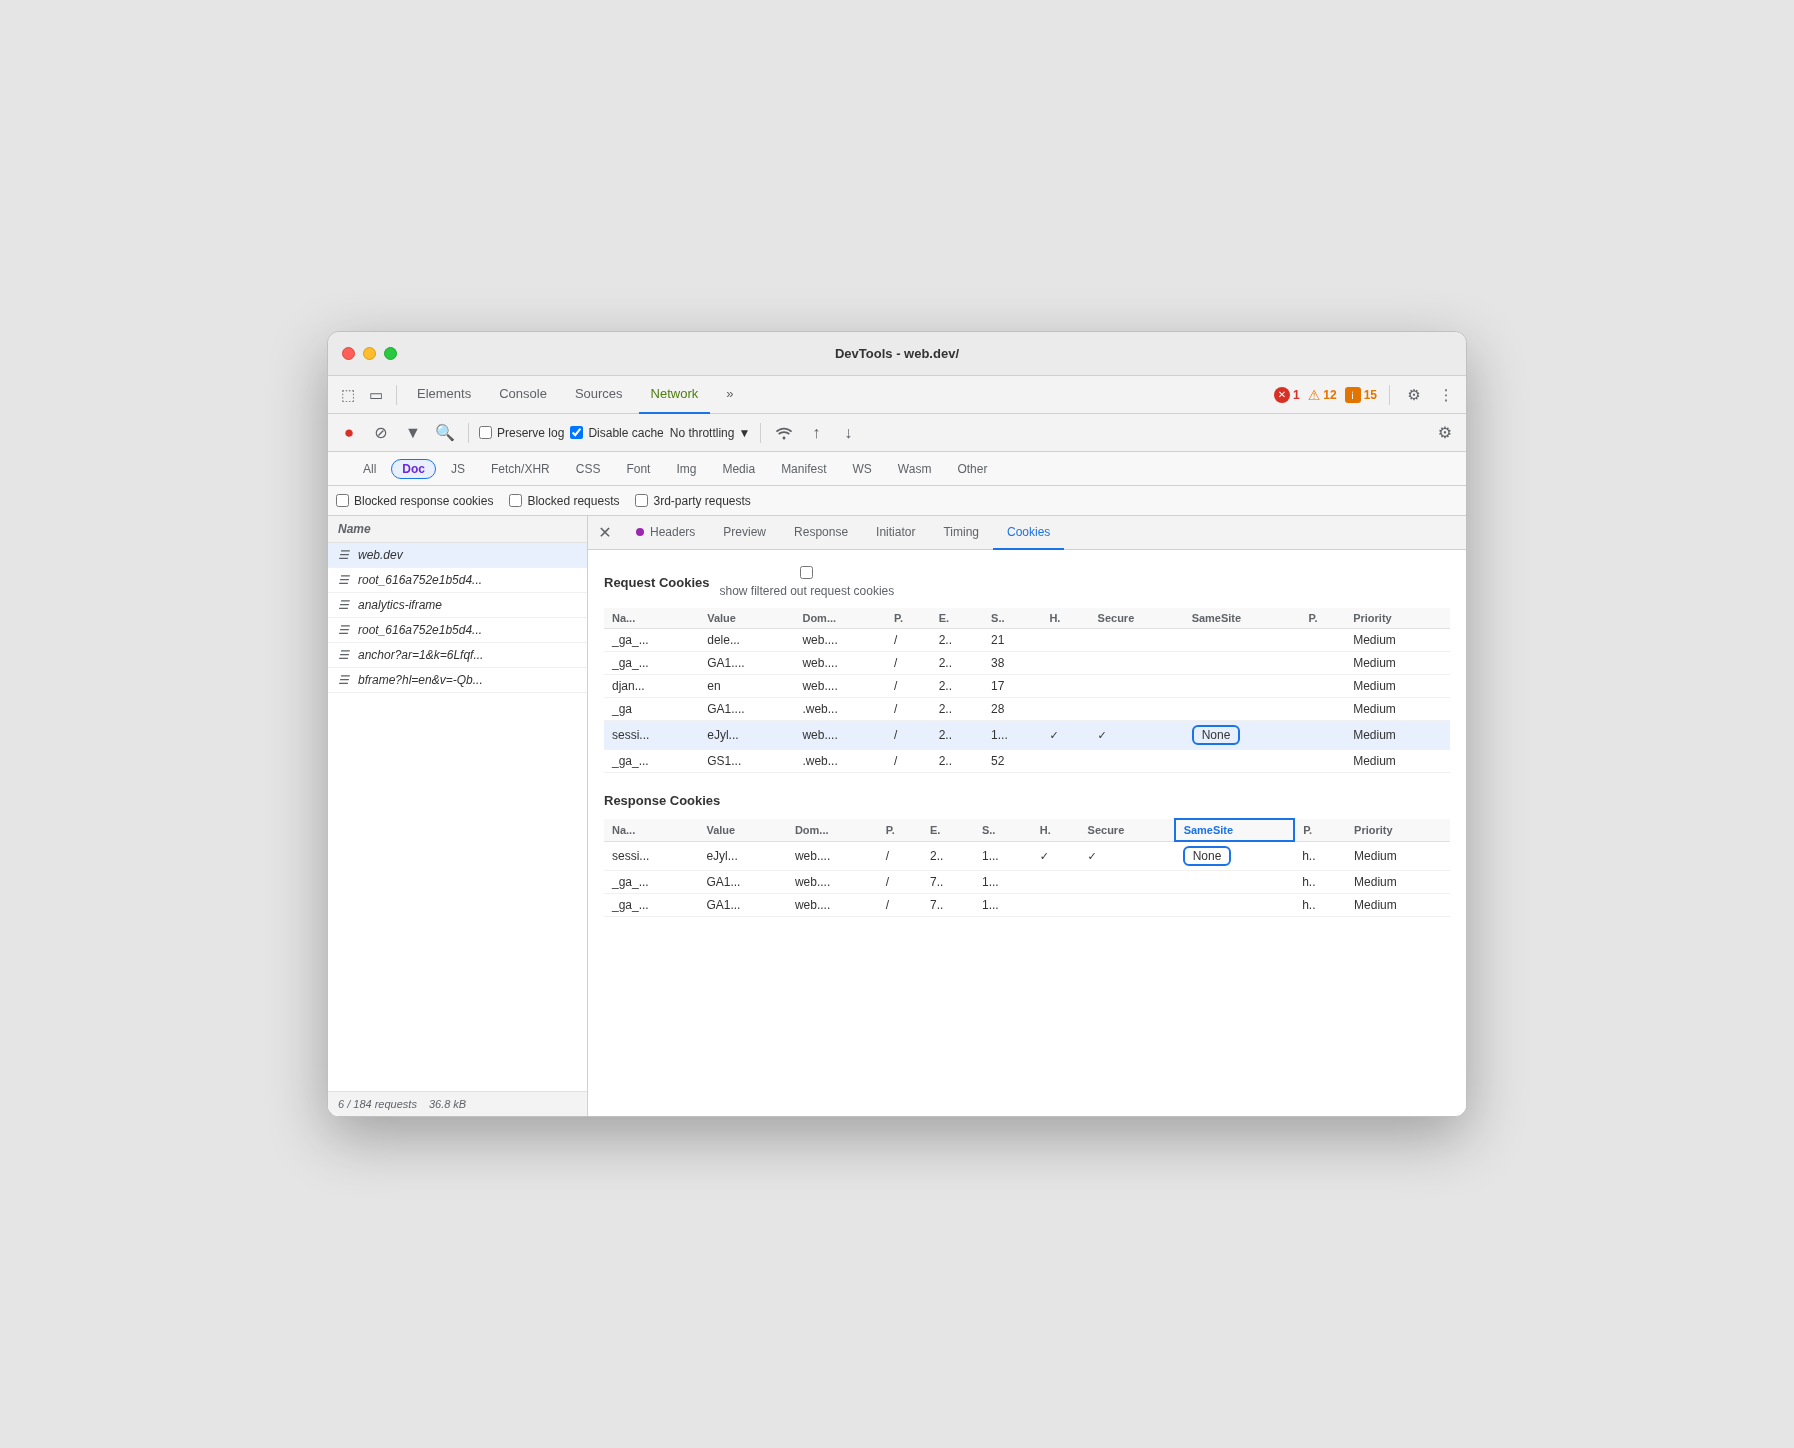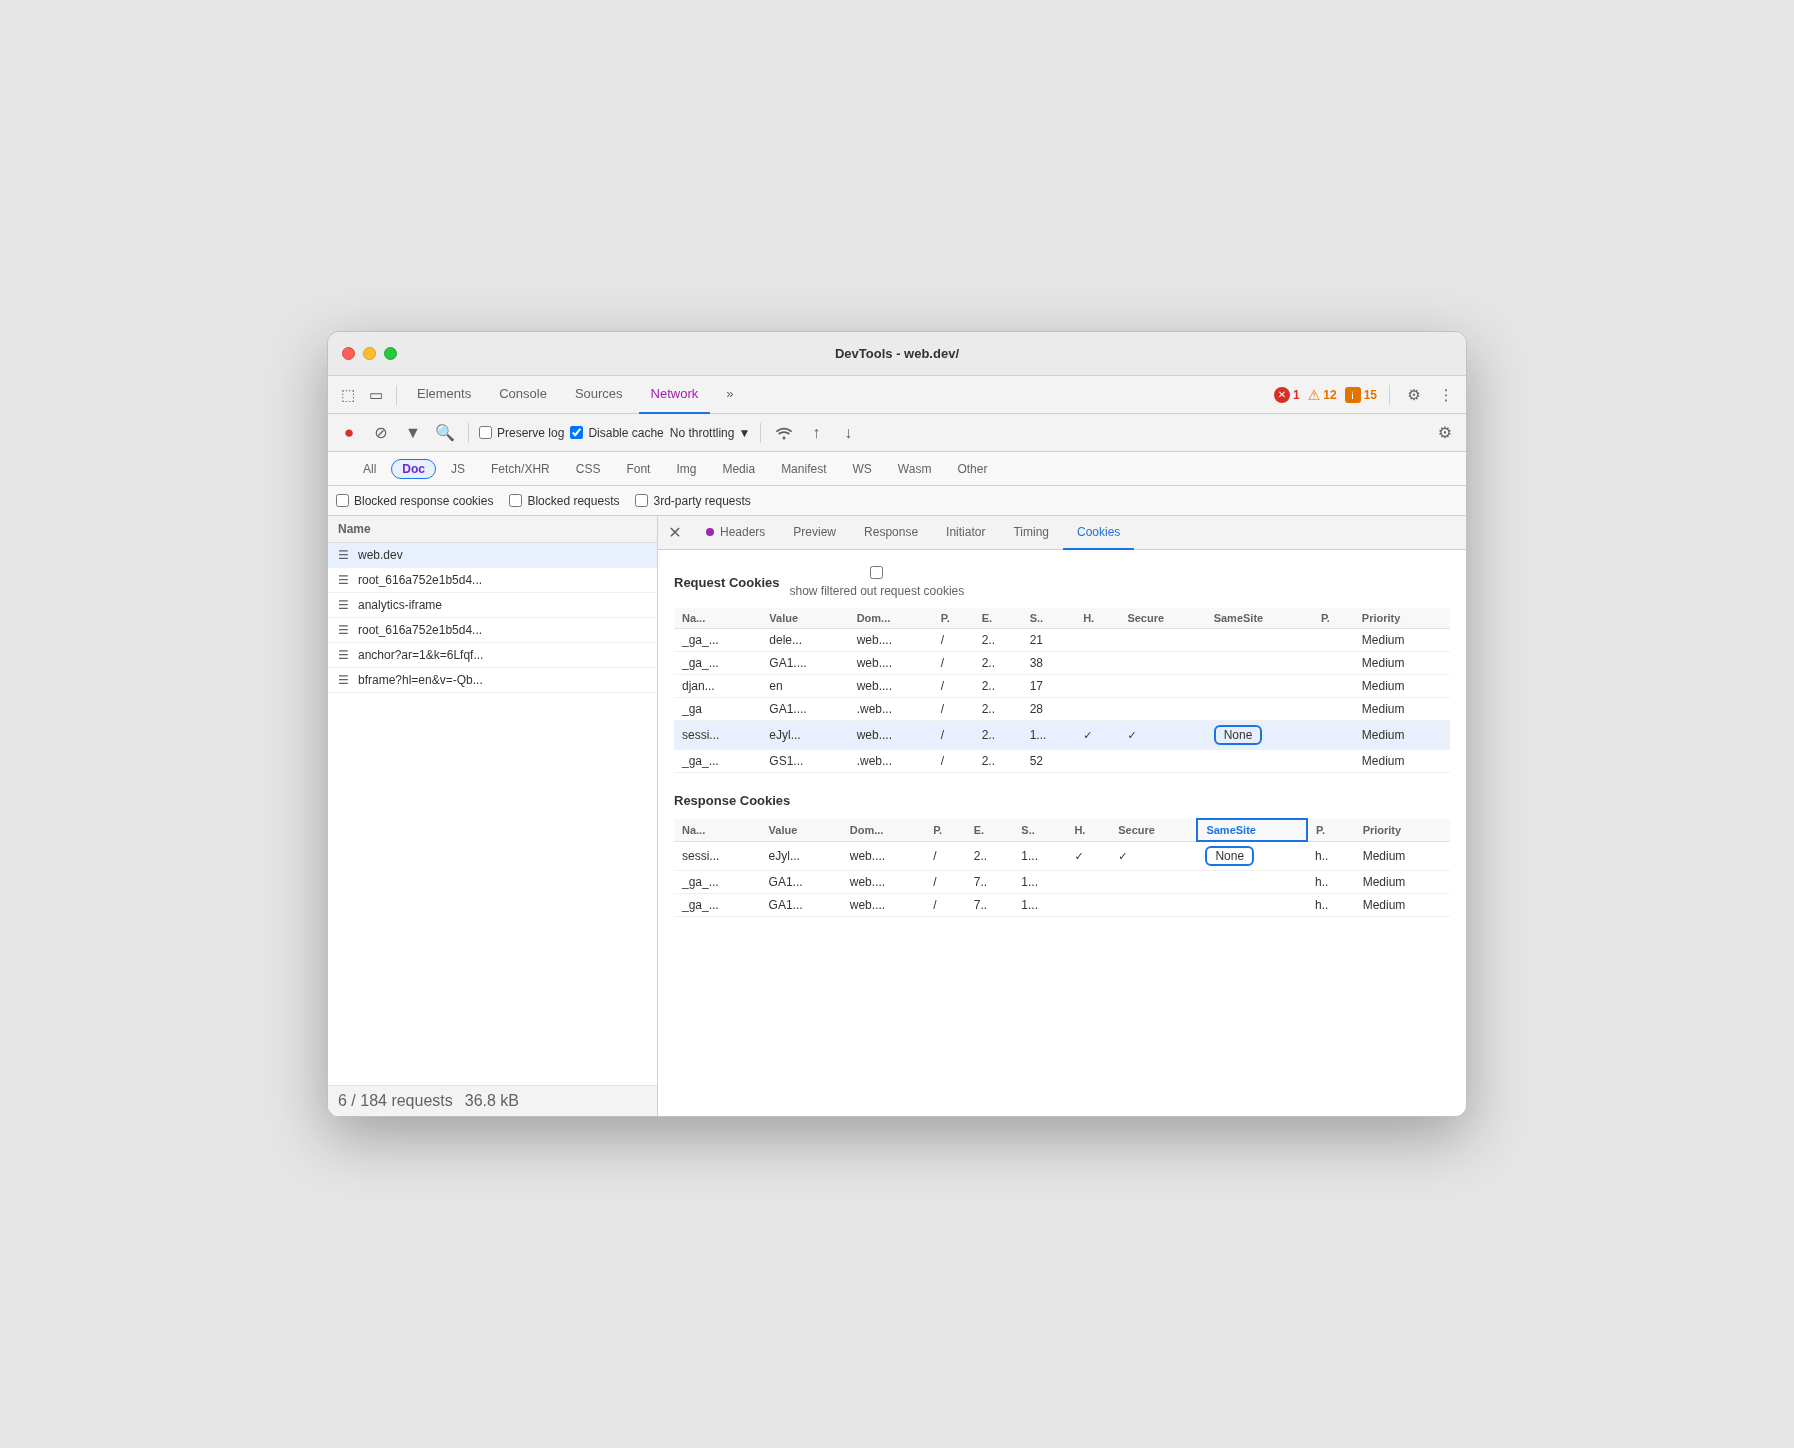--- a/index.html
+++ b/index.html
@@ -85,21 +85,21 @@
       padding: 0 12px;
       height: 38px;
       display: flex;
       align-items: center;
       cursor: pointer;
       font-size: 13px;
       color: #5f6368;
       border-bottom: 2px solid transparent;
     }
     .tab-item.active {
-      color: #a21caf;
+      color: #4d7c0f;
       border-bottom: 2px solid #1a73e8;
     }
     .badge-error {
       display: flex;
       align-items: center;
       gap: 3px;
       font-size: 12px;
       margin-left: auto;
     }
     .badge-red { color: #d93025; font-weight: 600; }
@@ -205,25 +205,26 @@
       color: #333;
     }
     
     .main-content {
       display: flex;
       flex: 1;
       min-height: 600px;
     }
     
     .sidebar {
-      width: 330px;
+      width: 260px;
       border-right: 1px solid #d0d0d0;
       background: #fff;
       display: flex;
       flex-direction: column;
+      font-style: italic;
     }
     .sidebar-header {
       padding: 6px 10px;
       font-size: 12px;
       font-weight: 600;
       color: #5f6368;
       border-bottom: 1px solid #e0e0e0;
       background: #f3f3f3;
     }
     .sidebar-item {
@@ -242,21 +243,21 @@
     .doc-icon {
       width: 14px;
       height: 14px;
       color: #5f6368;
       font-size: 12px;
       flex-shrink: 0;
     }
     .sidebar-footer {
       margin-top: auto;
       padding: 6px 10px;
-      font-size: 16px;
+      font-size: 11px;
       color: #5f6368;
       border-top: 1px solid #e0e0e0;
       background: #f3f3f3;
       display: flex;
       gap: 12px;
     }
     
     .detail-panel {
       flex: 1;
       display: flex;

